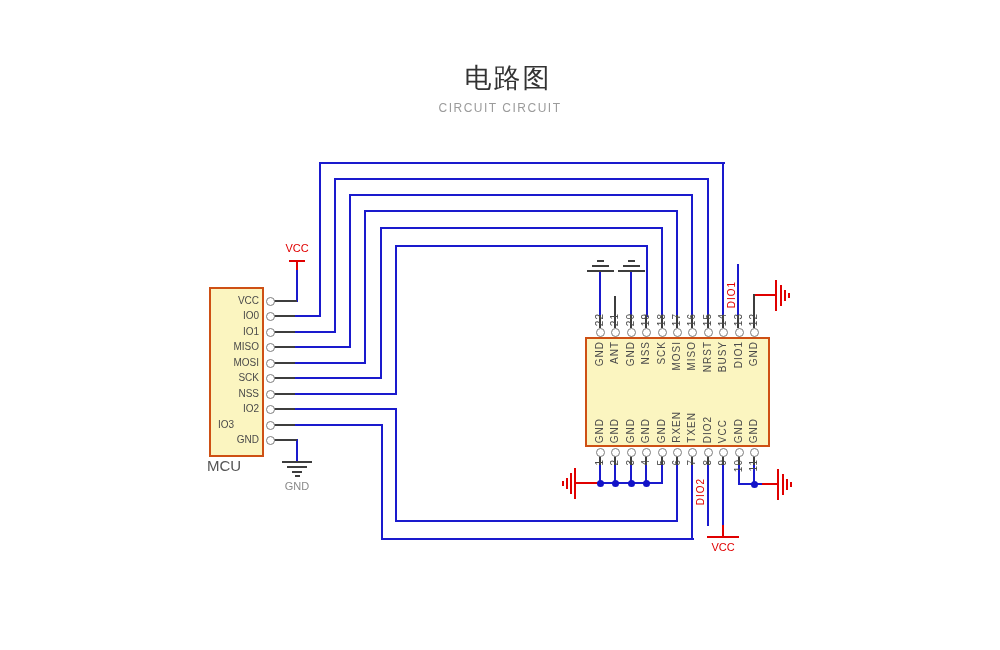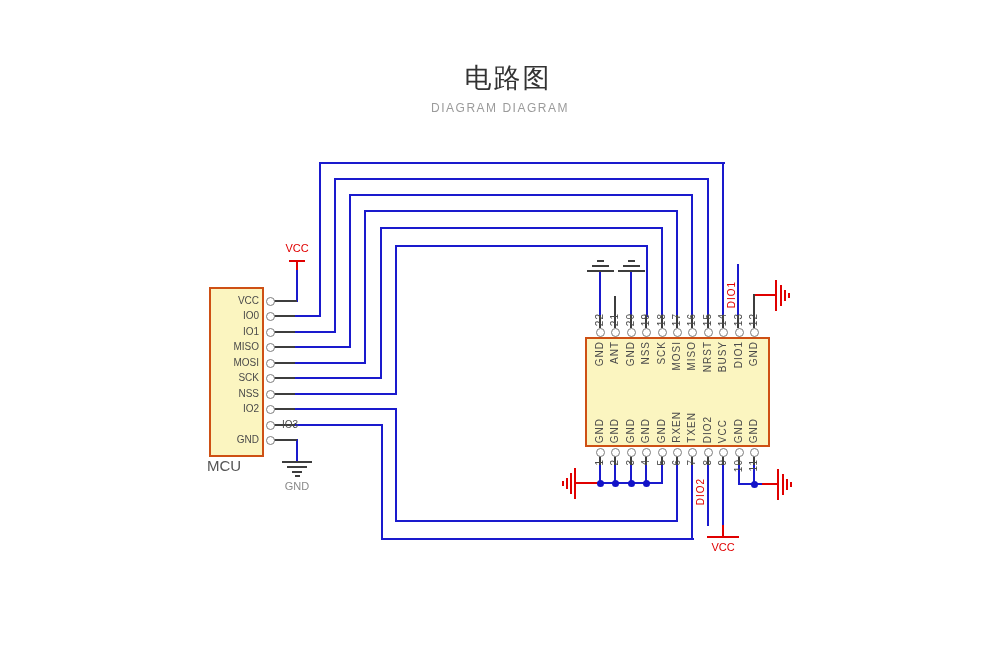--- a/index.html
+++ b/index.html
@@ -26,21 +26,21 @@
   .subtitle{position:absolute;left:0;top:101px;width:1000px;text-align:center;font-size:12px;
             letter-spacing:1.5px;color:#9b9b9b;}
   .mcuname{font-size:15px;color:#555;}
 </style>
 </head>
 <body>
 
 <div id="scene">
 
   <div class="title">电路图</div>
-  <div class="subtitle">DIAGRAM DIAGRAM</div>
+  <div class="subtitle">CIRCUIT CIRCUIT</div>
 
   <div class="w v b" style="left:296px;top:268px;height:34px"></div>
 
   <div class="w h b" style="left:295px;top:315px;width:26px"></div>
   <div class="w v b" style="left:319px;top:162px;height:154px"></div>
   <div class="w h b" style="left:319px;top:162px;width:406px"></div>
   <div class="w v b" style="left:722px;top:162px;height:154px"></div>
 
   <div class="w h b" style="left:295px;top:331px;width:41px"></div>
   <div class="w v b" style="left:334px;top:178px;height:155px"></div>
@@ -175,21 +175,21 @@
   <div class="box" style="left:209px;top:287px;width:55px;height:170px"></div>
   <span class="hl mcuname" style="left:207px;top:460px">MCU</span>
   <span class="hl" style="right:741px;top:295px">VCC</span>
   <span class="hl" style="right:741px;top:310px">IO0</span>
   <span class="hl" style="right:741px;top:326px">IO1</span>
   <span class="hl" style="right:741px;top:341px">MISO</span>
   <span class="hl" style="right:741px;top:357px">MOSI</span>
   <span class="hl" style="right:741px;top:372px">SCK</span>
   <span class="hl" style="right:741px;top:388px">NSS</span>
   <span class="hl" style="right:741px;top:403px">IO2</span>
-  <span class="hl" style="right:702px;top:419px">IO3</span>
+  <span class="hl" style="right:766px;top:419px">IO3</span>
   <span class="hl" style="right:741px;top:434px">GND</span>
   <div class="pin" style="left:266px;top:297px"></div>
   <div class="pin" style="left:266px;top:312px"></div>
   <div class="pin" style="left:266px;top:328px"></div>
   <div class="pin" style="left:266px;top:343px"></div>
   <div class="pin" style="left:266px;top:359px"></div>
   <div class="pin" style="left:266px;top:374px"></div>
   <div class="pin" style="left:266px;top:390px"></div>
   <div class="pin" style="left:266px;top:405px"></div>
   <div class="pin" style="left:266px;top:421px"></div>

